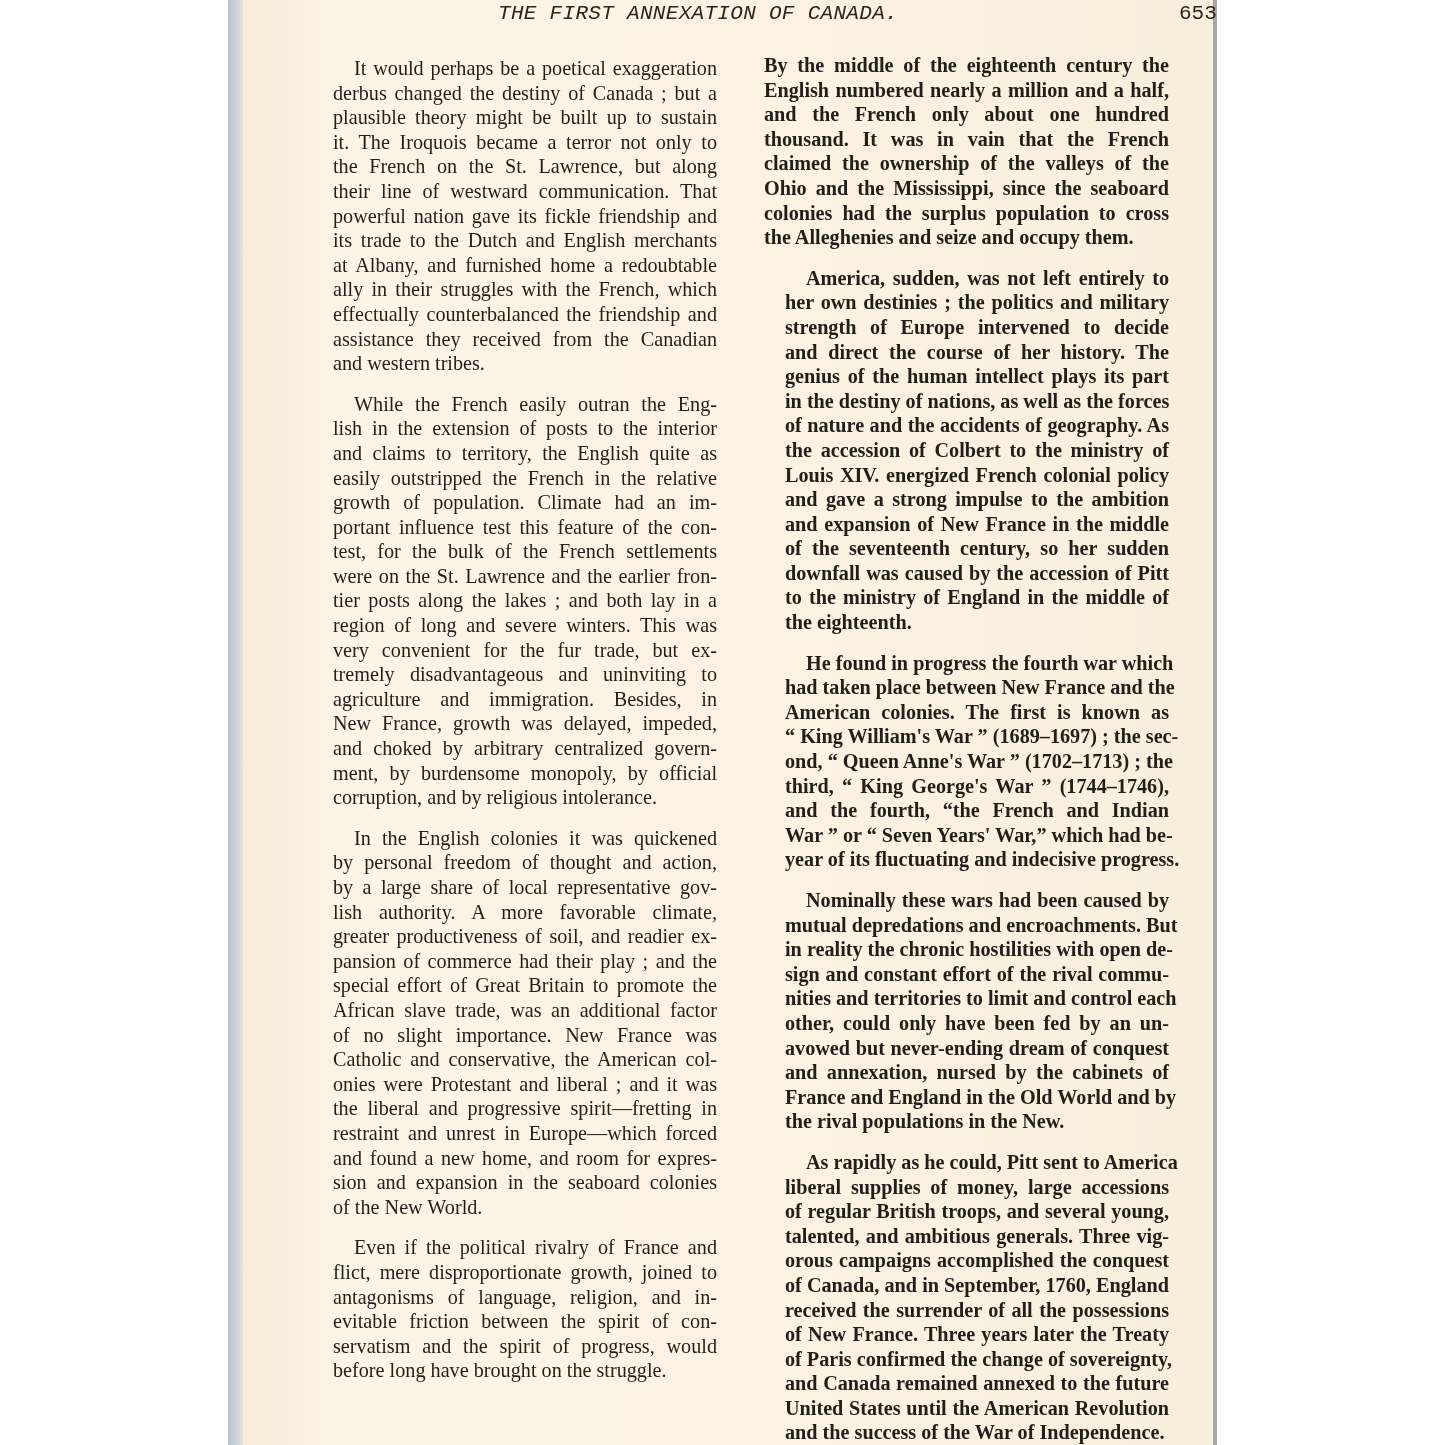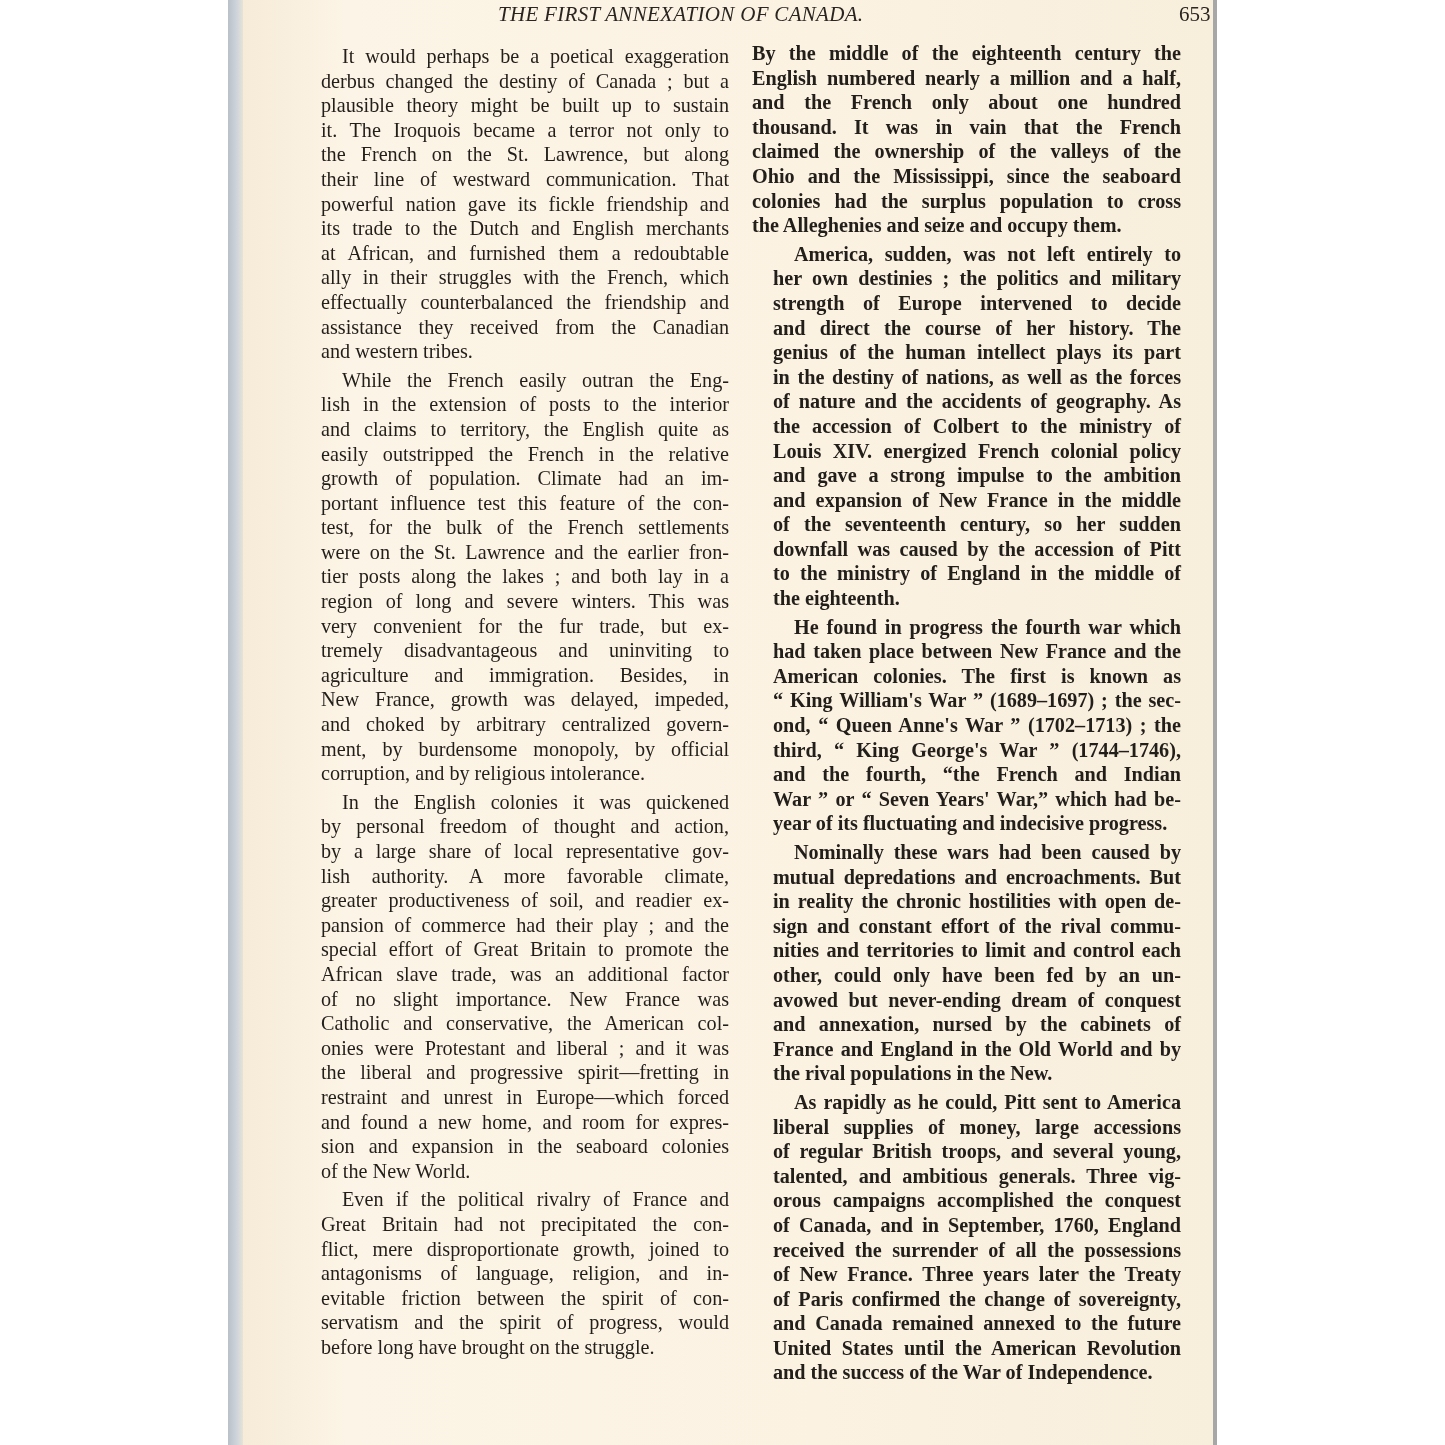--- a/index.html
+++ b/index.html
@@ -15,39 +15,39 @@
     .left-edge {
       position: absolute; left: 228px; top: 0; width: 15px; height: 1445px;
       background: linear-gradient(90deg, #b9c0c8, #cfd5db 60%, #e6e2d8);
     }
     .right-edge {
       position: absolute; left: 1213px; top: 0; width: 4px; height: 1445px;
       background: #a7a7a7;
     }
     .running-head {
       position: absolute; top: 0; left: 228px; width: 1167px; height: 32px;
-      font-family: Liberation Serif, serif;
+      font-family: Liberation Mono, monospace;
       color: #2a2520;
     }
     .running-title {
       position: absolute; left: 270px; top: 2px;
       font-style: italic; font-size: 21px; letter-spacing: 0.3px;
     }
     .page-number {
       position: absolute; left: 951px; top: 2px; font-size: 21px;
     }
     .column {
       position: absolute; top: 39px; width: 437px;
       font-family: "Liberation Serif", "DejaVu Serif", serif;
       font-size: 20.2px; line-height: 24.6px; color: #221e1a;
       text-align: justify; hyphens: manual;
     }
     .col-left { left: 296px; top: 40px; }
     .col-right { left: 748px; top: 37px; font-weight: bold; }
-    .para { margin: 4px; text-indent: 21px; }
+    .para { margin: 16px; text-indent: 21px; }
     .para.cont { text-indent: 0; }
     .line { display: block; text-align: justify; text-align-last: justify; white-space: nowrap; }
     .line.last { text-align-last: left; }
     .line.first { padding-left: 21px; }
   </style>
 </head>
 <body>
 
 <div class="page"></div>
 <div class="left-edge"></div>
@@ -61,21 +61,21 @@
 <div class="column col-left">
     <p class="para">
       <span class="line first">It would perhaps be a poetical exaggeration</span>
       <span class="line">derbus changed the destiny of Canada ; but a</span>
       <span class="line">plausible theory might be built up to sustain</span>
       <span class="line">it. The Iroquois became a terror not only to</span>
       <span class="line">the French on the St. Lawrence, but along</span>
       <span class="line">their line of westward communication. That</span>
       <span class="line">powerful nation gave its fickle friendship and</span>
       <span class="line">its trade to the Dutch and English merchants</span>
-      <span class="line">at African, and furnished them a redoubtable</span>
+      <span class="line">at Albany, and furnished home a redoubtable</span>
       <span class="line">ally in their struggles with the French, which</span>
       <span class="line">effectually counterbalanced the friendship and</span>
       <span class="line">assistance they received from the Canadian</span>
       <span class="line last">and western tribes.</span>
     </p>
     <p class="para">
       <span class="line first">While the French easily outran the Eng-</span>
       <span class="line">lish in the extension of posts to the interior</span>
       <span class="line">and claims to territory, the English quite as</span>
       <span class="line">easily outstripped the French in the relative</span>
@@ -106,21 +106,20 @@
       <span class="line">Catholic and conservative, the American col-</span>
       <span class="line">onies were Protestant and liberal ; and it was</span>
       <span class="line">the liberal and progressive spirit—fretting in</span>
       <span class="line">restraint and unrest in Europe—which forced</span>
       <span class="line">and found a new home, and room for expres-</span>
       <span class="line">sion and expansion in the seaboard colonies</span>
       <span class="line last">of the New World.</span>
     </p>
     <p class="para">
       <span class="line first">Even if the political rivalry of France and</span>
-      <span class="line">Great Britain had not precipitated the con-</span>
       <span class="line">flict, mere disproportionate growth, joined to</span>
       <span class="line">antagonisms of language, religion, and in-</span>
       <span class="line">evitable friction between the spirit of con-</span>
       <span class="line">servatism and the spirit of progress, would</span>
       <span class="line last">before long have brought on the struggle.</span>
     </p>
   </div>
 <div class="column col-right">
     <p class="para cont">
       <span class="line">By the middle of the eighteenth century the</span>

